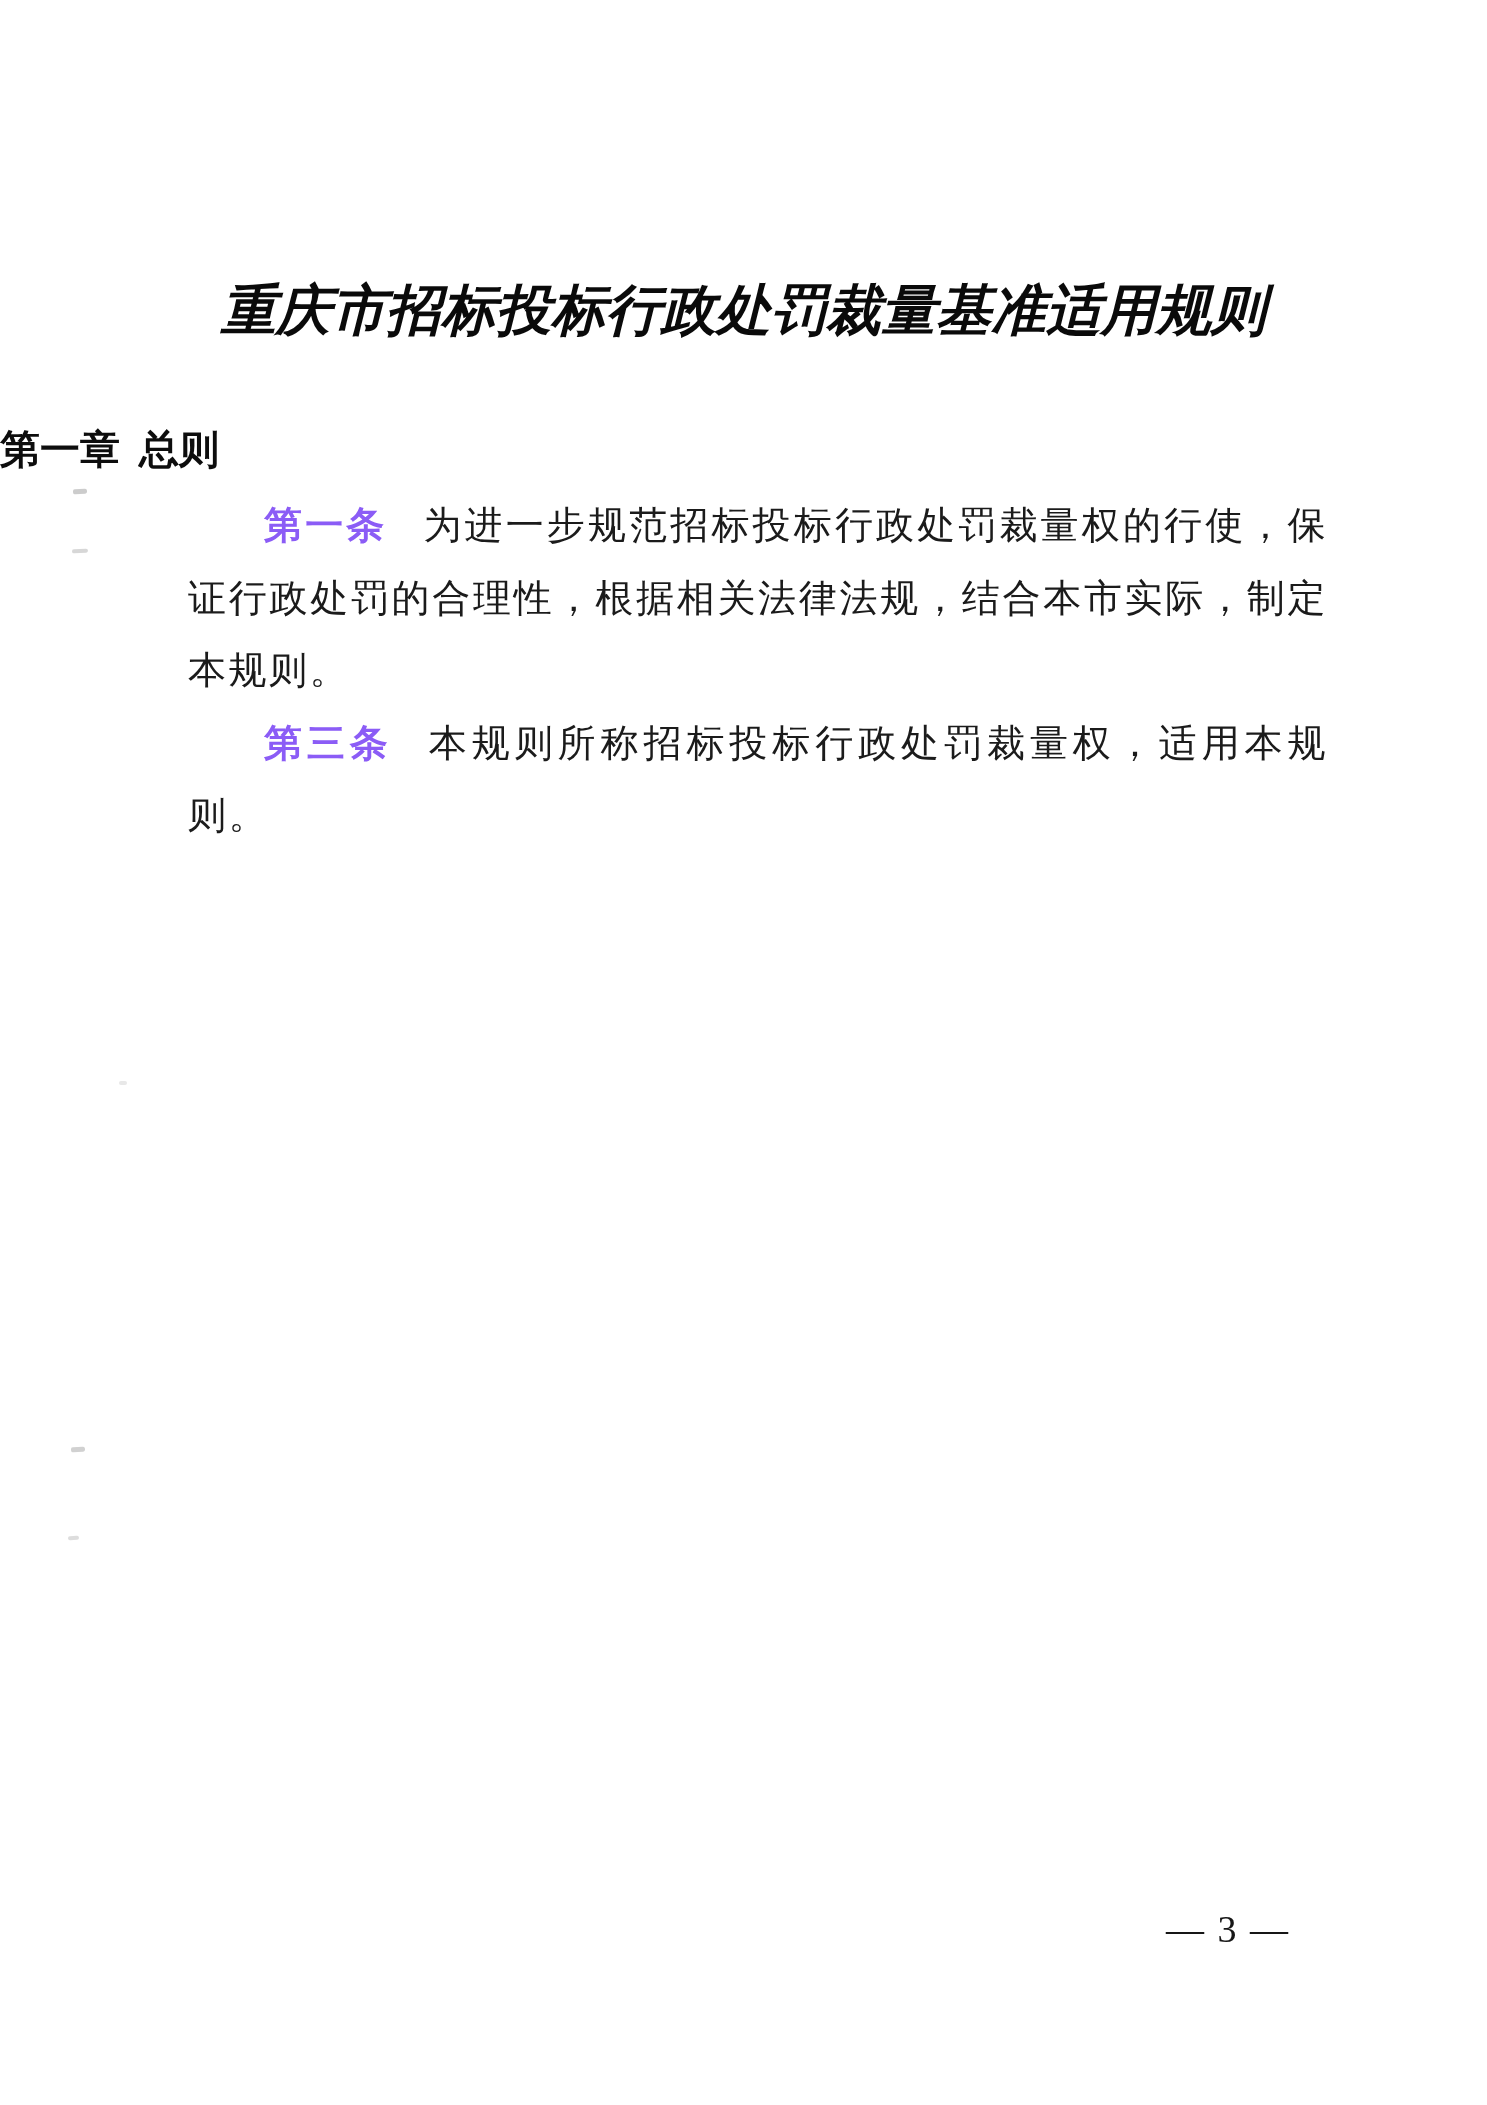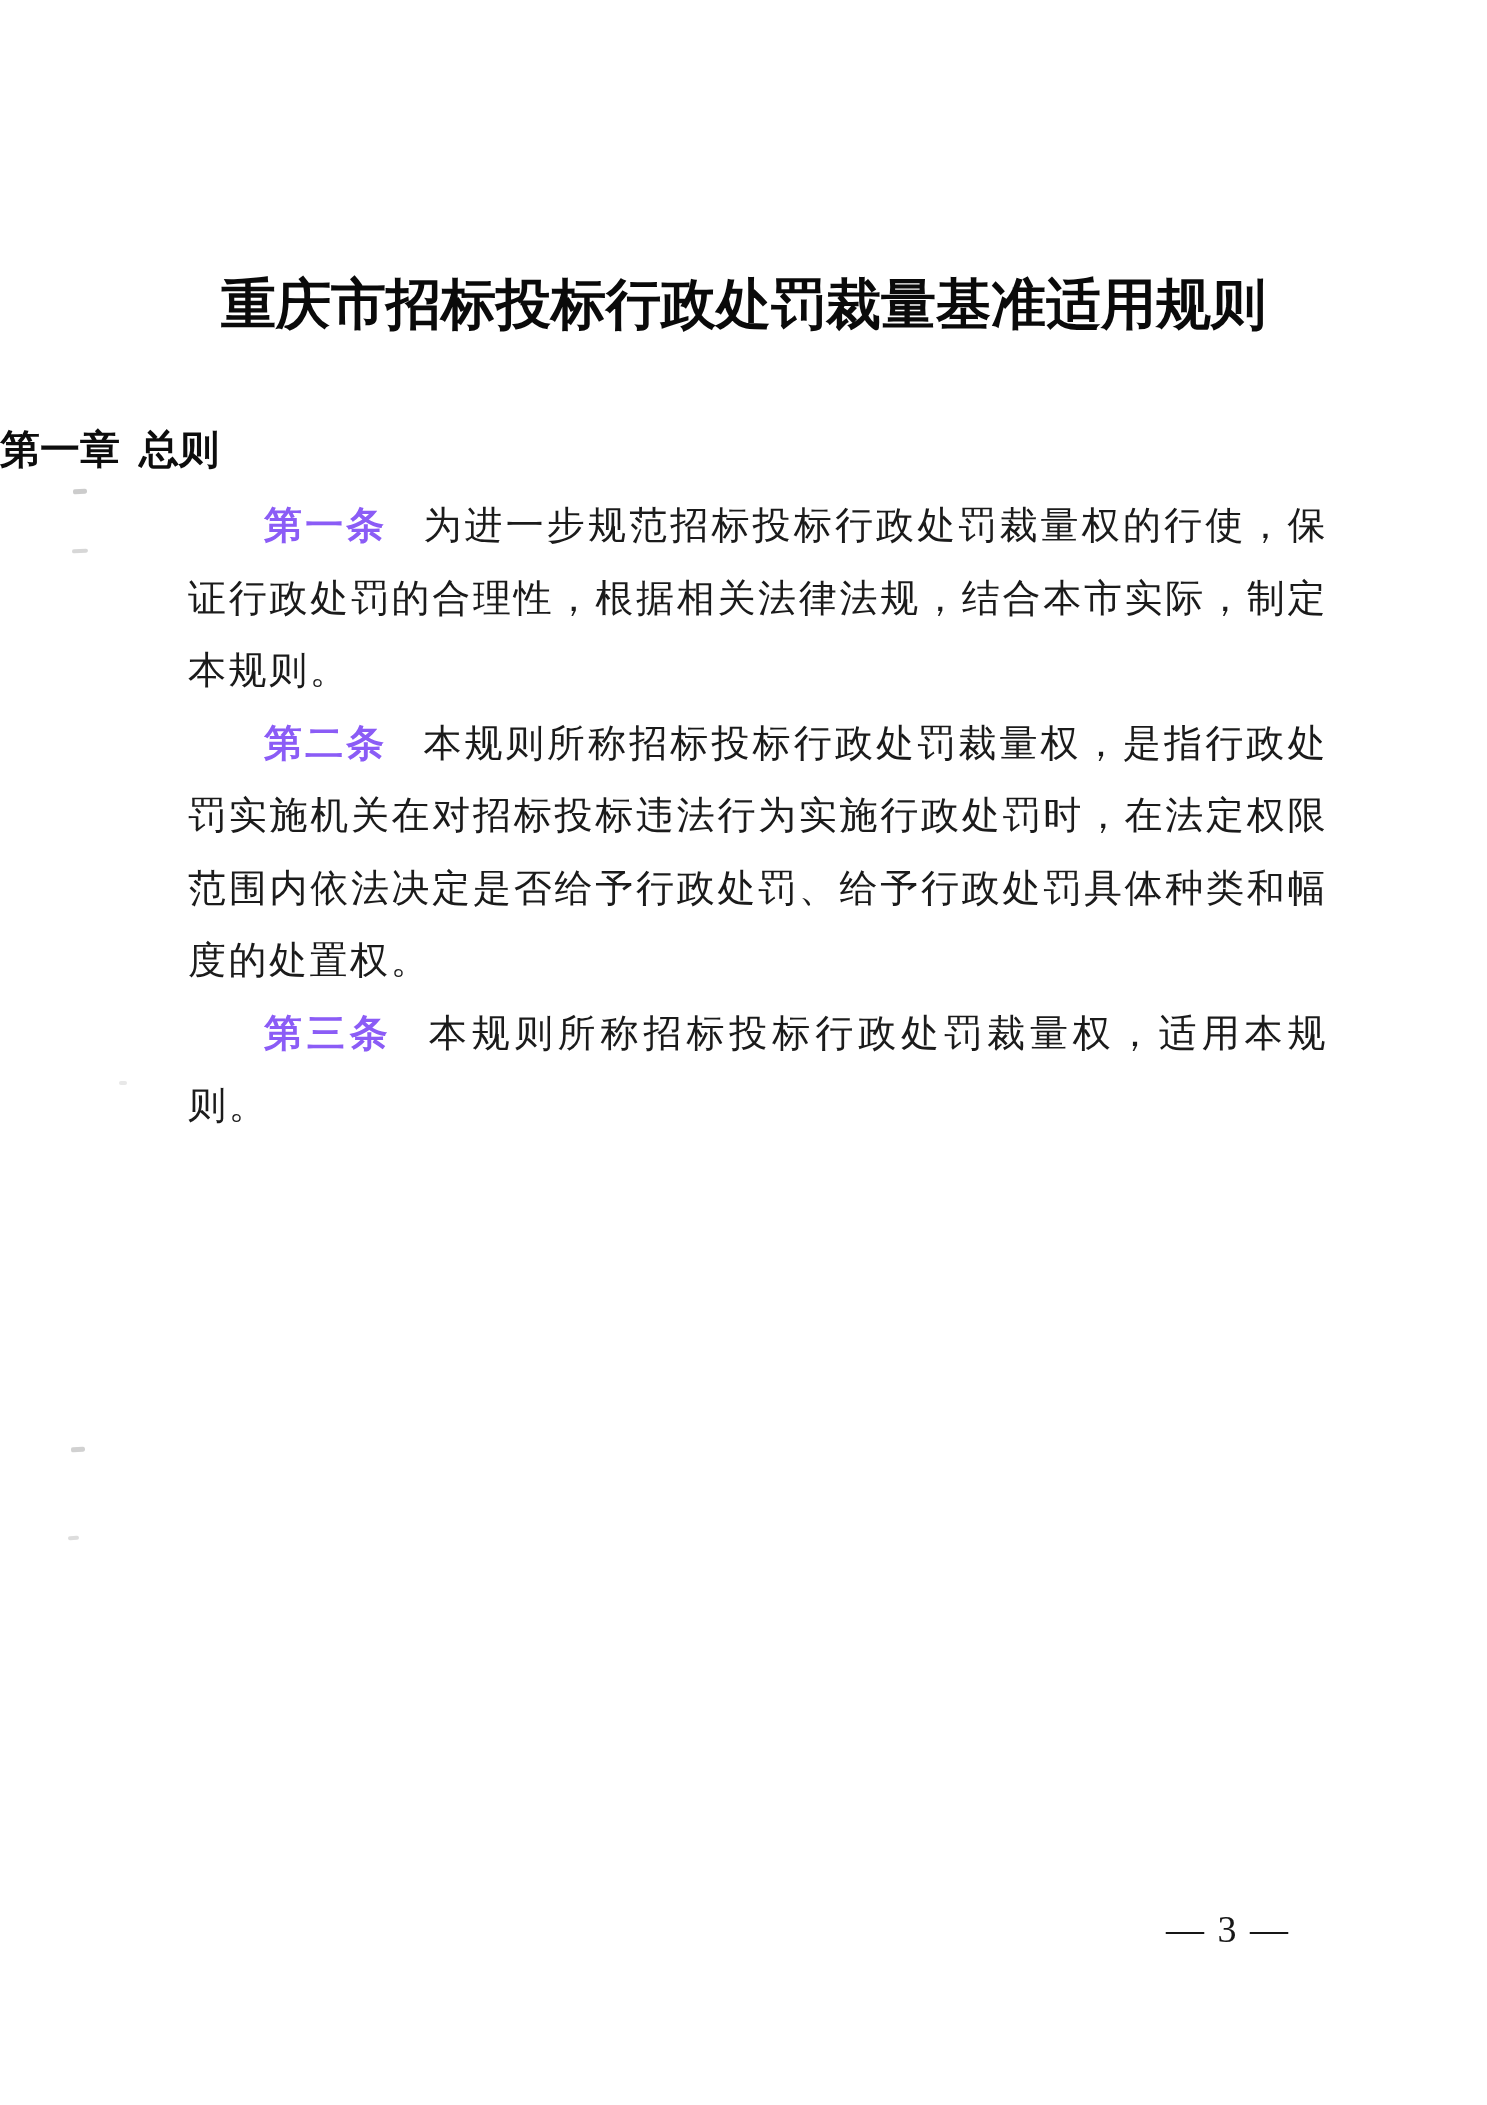--- a/index.html
+++ b/index.html
@@ -12,31 +12,32 @@
     width: 1487px;
     height: 2105px;
     background: #ffffff;
     overflow: hidden;
     color: #161616;
   }
 
   
   .doc-title {
     position: absolute;
-    top: 268px;
+    top: 274px;
     left: 0;
     width: 100%;
     text-align: center;
     font-family: "Liberation Serif", "DejaVu Serif", serif;
     font-weight: 700;
     font-size: 55px;
     line-height: 74px;
     letter-spacing: 0px;
     color: #0a0a0a;
     white-space: nowrap;
+    font-style: italic;
   }
 
   
   .chapter-heading {
     position: absolute;
     left: 0;
     width: 100%;
     font-family: "Liberation Sans", "DejaVu Sans", sans-serif;
     font-weight: 700;
     font-size: 40px;
@@ -109,23 +110,20 @@
 
   <div class="doc-title">重庆市招标投标行政处罚裁量基准适用规则</div>
 
   <div class="chapter-heading ch1">第一章 总则</div>
 
   <div class="articles block1">
     <p class="article">
       <span class="art-label">第一条</span><span>为进一步规范招标投标行政处罚裁量权的行使，保证行政处罚的合理性，根据相关法律法规，结合本市实际，制定本规则。</span>
     </p>
     <p class="article">
-      <span class="art-label">第二条</span><span>本规则所称招标投标行政处罚裁量权，是指行政处罚实施机关在对招标投标违法行为实施行政处罚时，在法定权限范围内依法决定是否给予行政处罚、给予行政处罚具体种类和幅度的处置权。</span>
-    </p>
-    <p class="article">
       <span class="art-label">第三条</span><span>本规则所称招标投标行政处罚裁量权，适用本规则。</span>
     </p>
   </div>
 
 
 
   <div class="page-number">— 3 —</div>
 
   <div class="scan-artifact sa-1"></div>
   <div class="scan-artifact sa-2"></div>

